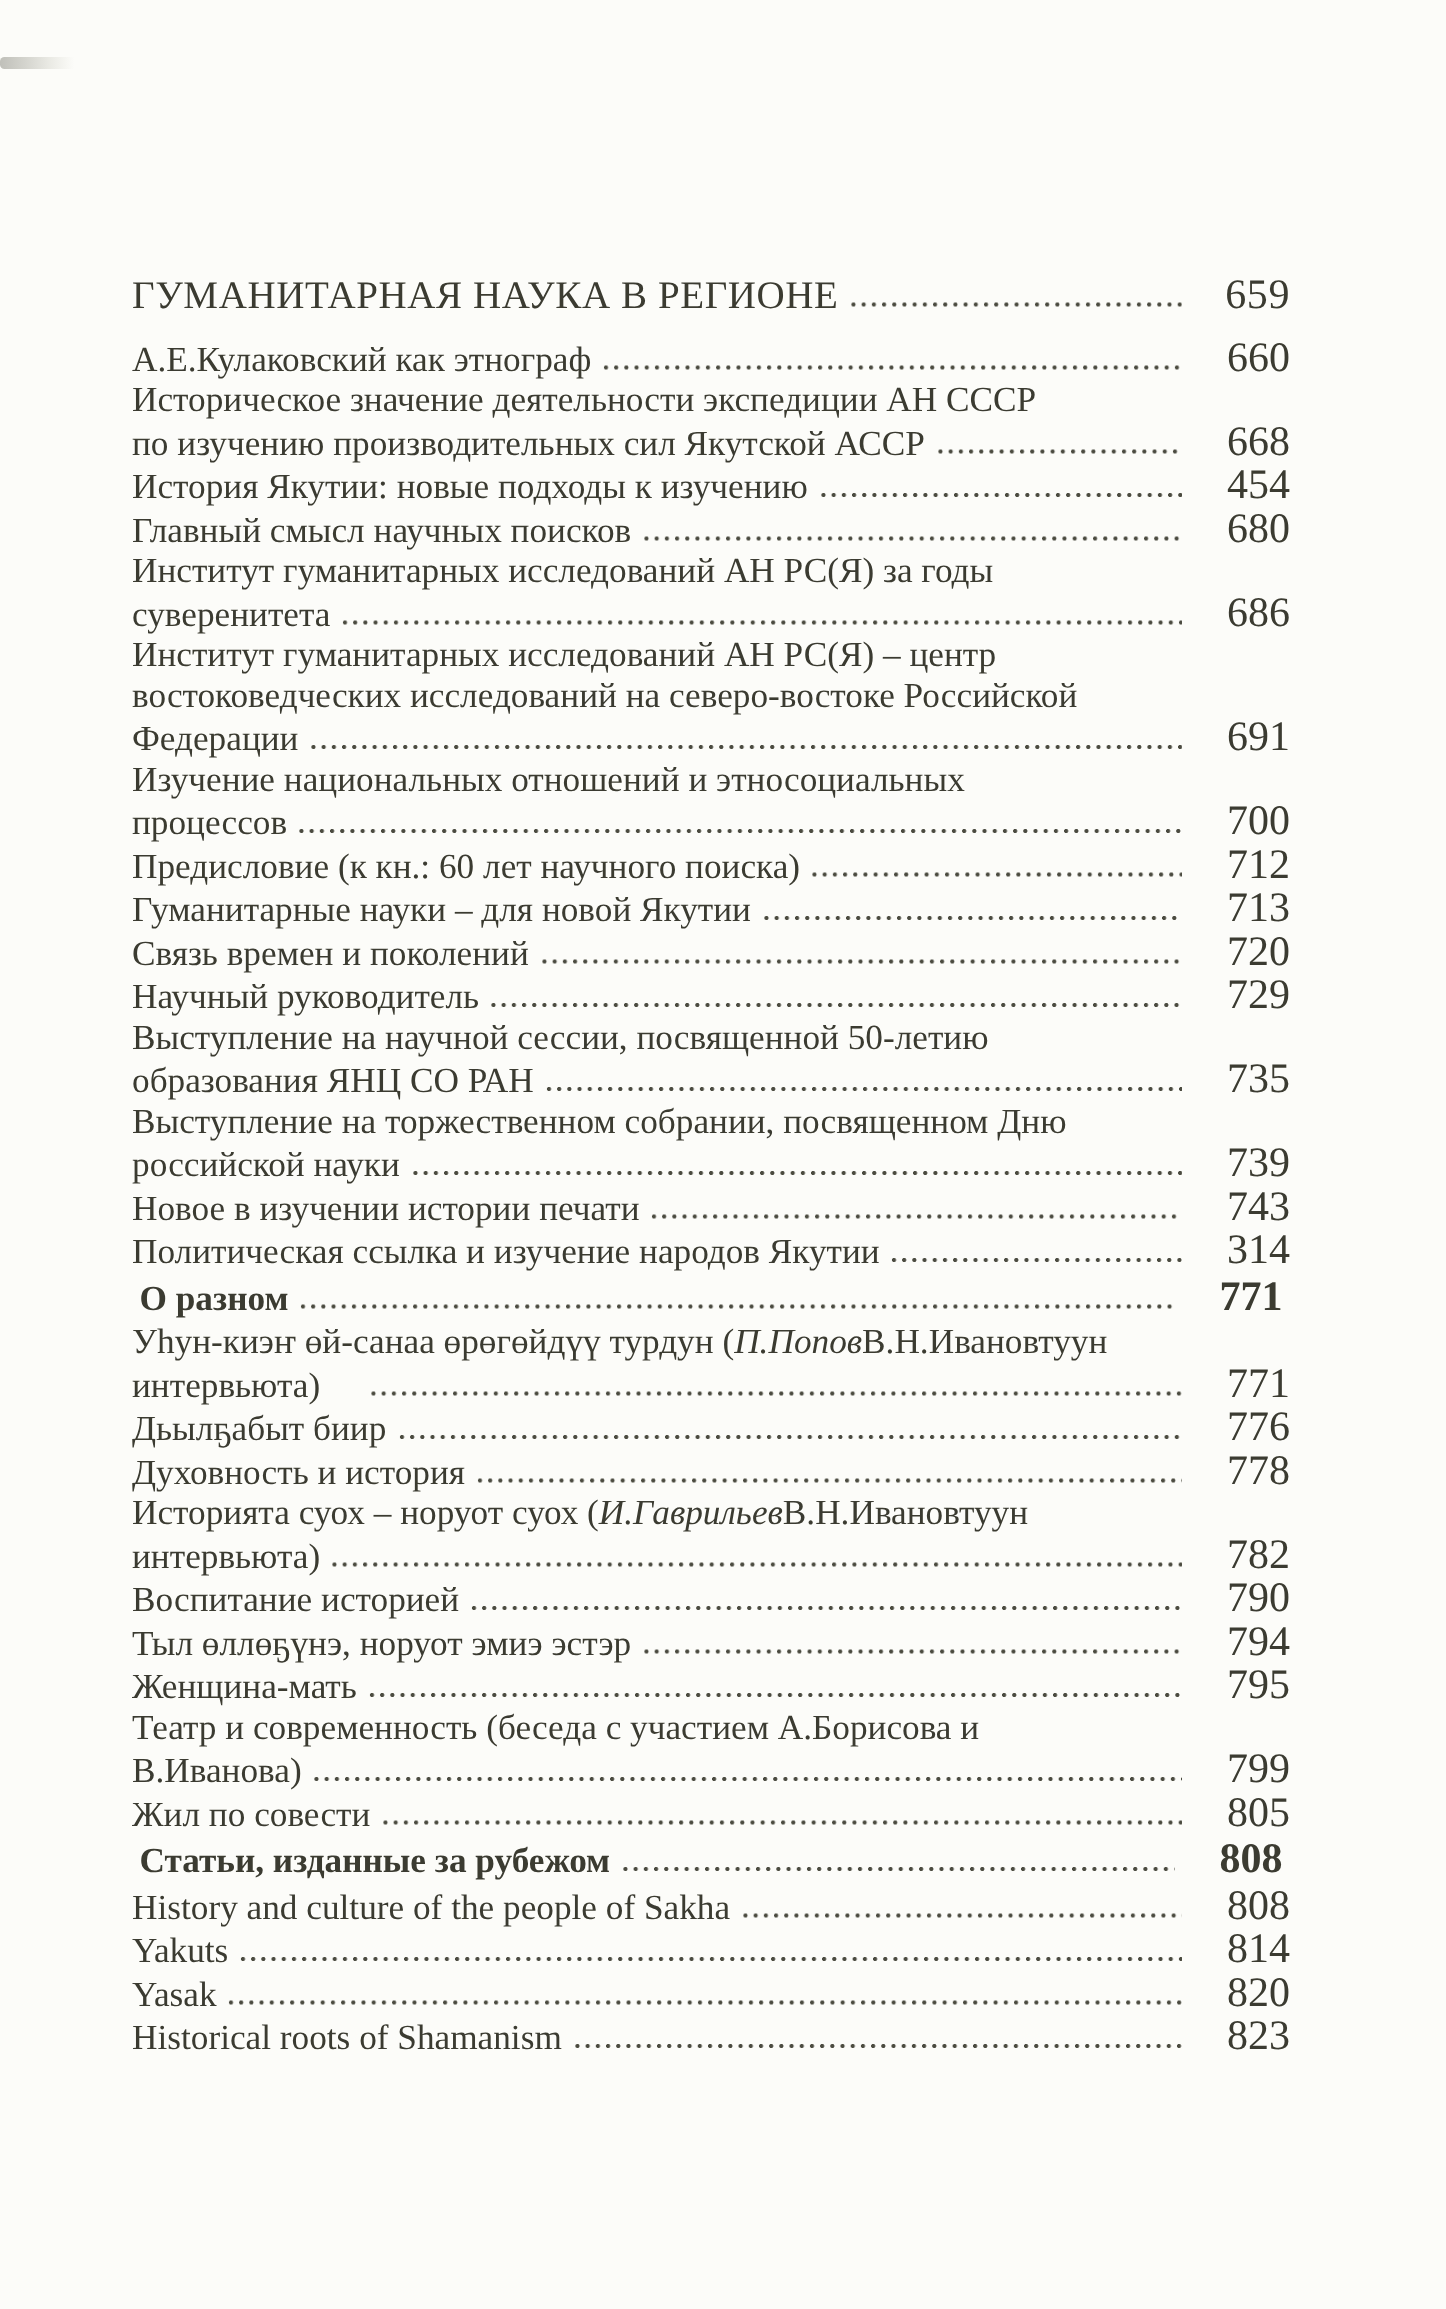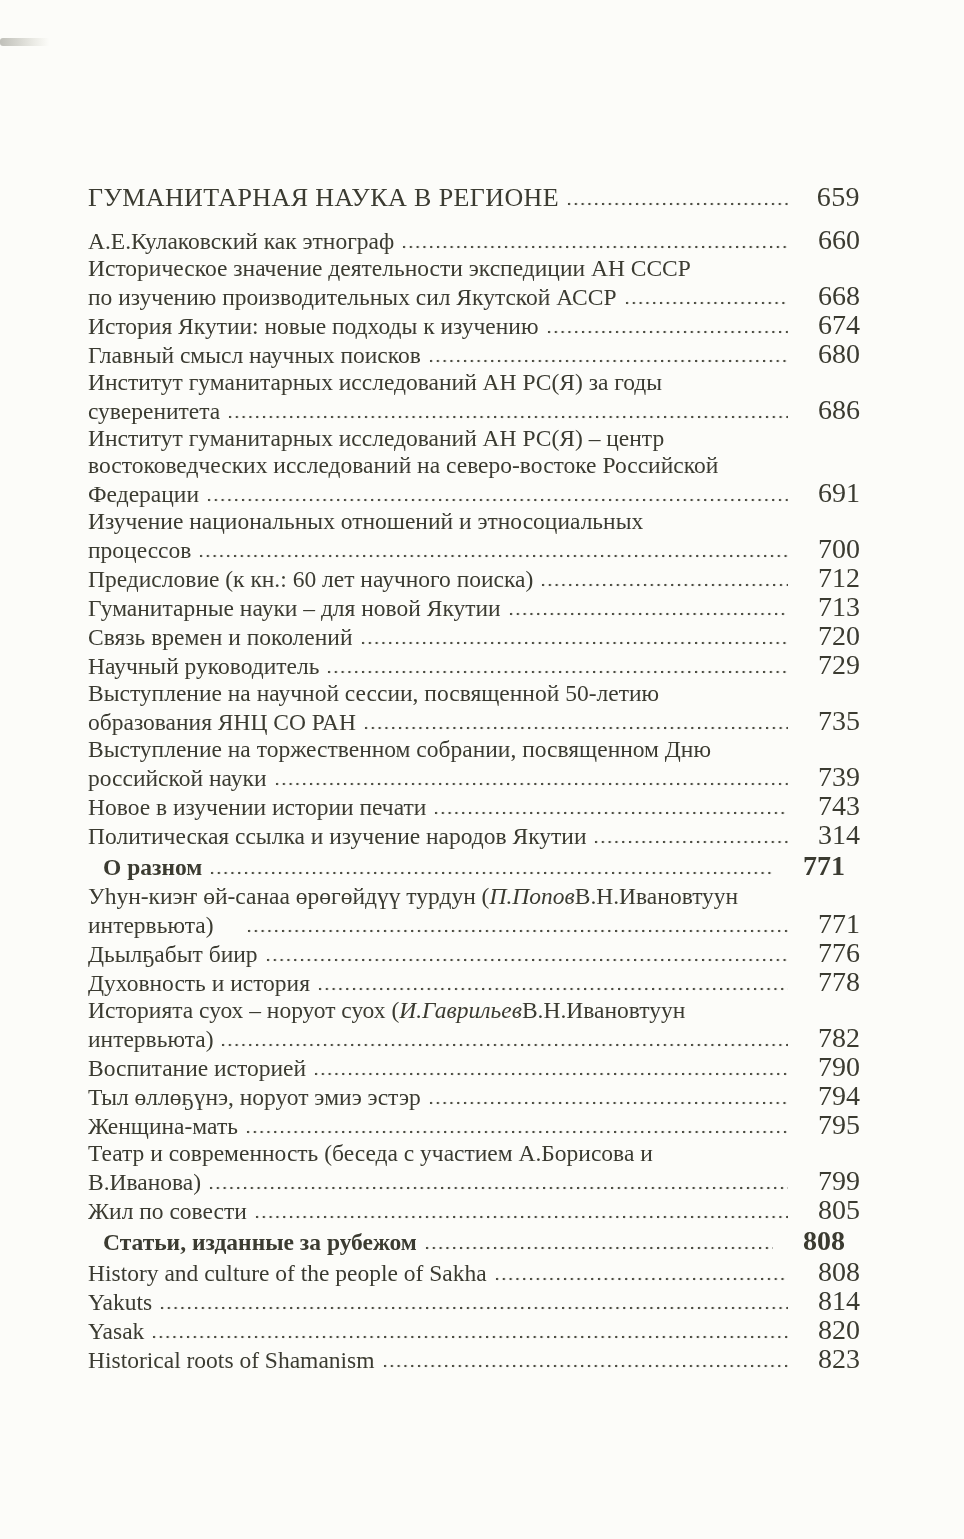--- a/index.html
+++ b/index.html
@@ -36,21 +36,21 @@
     align-items: baseline;
     line-height: 27px;
     font-size: 23.5px;
     white-space: nowrap;
   }
   .row.title {
     font-size: 26px;
     letter-spacing: 0.4px;
     margin-bottom: 15px;
   }
-  .row.bold { font-weight: 700; margin: 2px 15px; justify-content: flex-end; }
+  .row.bold { font-weight: 700; margin: 2px 5px; justify-content: flex-end; }
   .t { flex: 0 0 auto; }
   em.t { font-style: italic; }
   .leader {
     flex: 1 1 auto;
     min-width: 14px;
     height: 4px;
     margin: 0 14px 0 8px;
     background-image: radial-gradient(circle at 2px 2px, #4b4b40 1.15px, rgba(0,0,0,0) 1.6px);
     background-size: 6.8px 4px;
     background-repeat: repeat-x;
@@ -84,21 +84,21 @@
         <span class="t">Историческое значение деятельности экспедиции АН СССР</span>
       </div>
       <div class="row">
         <span class="t">по изучению производительных сил Якутской АССР</span>
         <span class="leader"></span>
         <span class="pg">668</span>
       </div>
       <div class="row">
         <span class="t">История Якутии: новые подходы к изучению</span>
         <span class="leader"></span>
-        <span class="pg">674</span>
+        <span class="pg">454</span>
       </div>
       <div class="row">
         <span class="t">Главный смысл научных поисков</span>
         <span class="leader"></span>
         <span class="pg">680</span>
       </div>
       <div class="row">
         <span class="t">Институт гуманитарных исследований АН РС(Я) за годы</span>
       </div>
       <div class="row">

